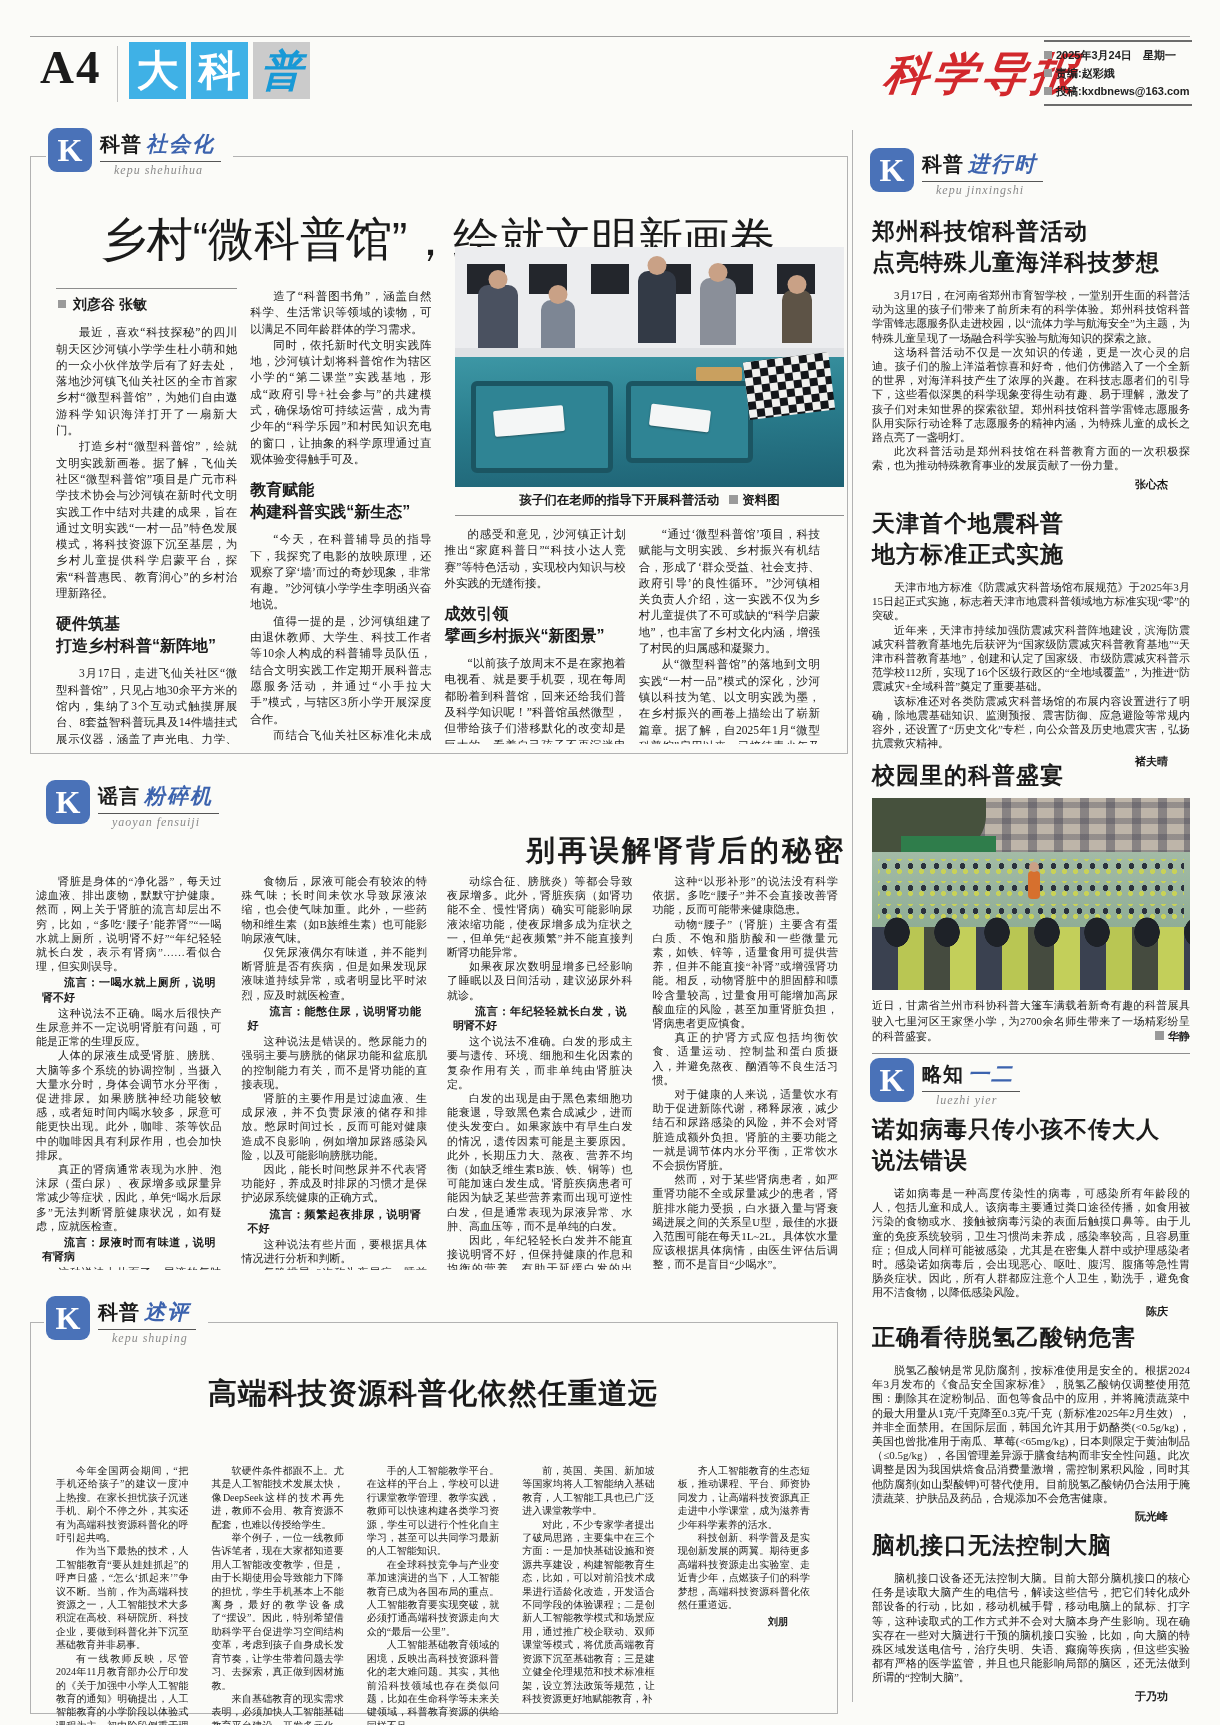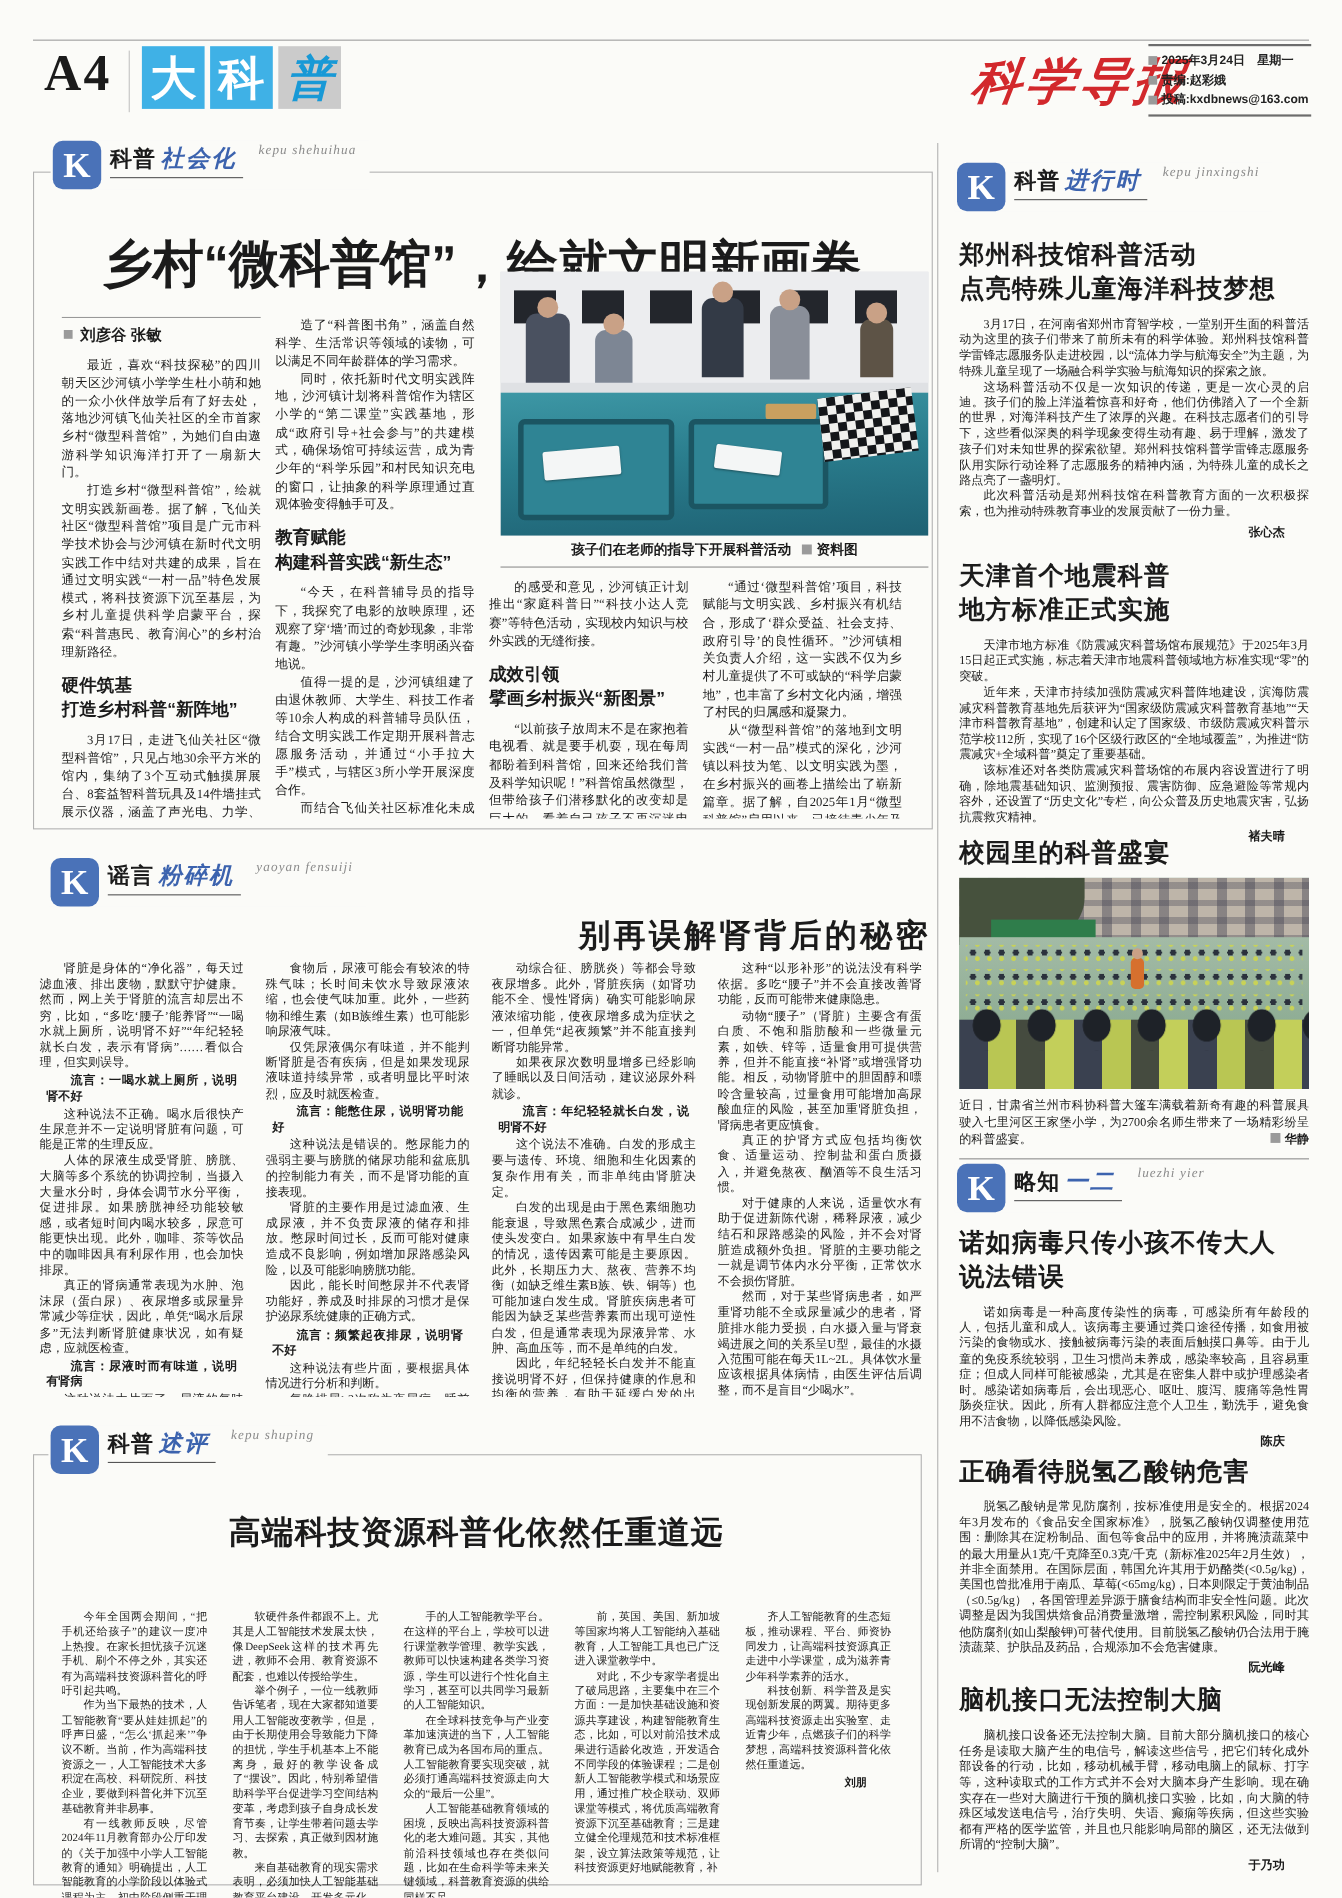--- a/index.html
+++ b/index.html
@@ -18,36 +18,36 @@
   .masthead{left:884px;top:44px;font-size:45px;font-weight:900;font-style:italic;color:#d2282c;
             transform:skewX(-8deg);letter-spacing:4px;white-space:nowrap}
   .hdrinfo{left:1044px;top:40px;width:148px;border-top:2px solid #6c6c6c;border-bottom:2px solid #6c6c6c;
            padding:4px 0;font-family:"Liberation Sans",sans-serif;font-size:11px;font-weight:700;line-height:18px;color:#222}
   .hdrinfo .row{display:flex;align-items:center;gap:4px;white-space:nowrap}
   .bullet{display:inline-block;width:8px;height:8px;background:#9a9a9a;flex:0 0 auto}
   
   .badge{position:absolute;display:flex;align-items:flex-start;background:#fbfbf8;padding:0 12px 0 2px;z-index:5}
   .kbox{width:44px;height:44px;background:#4a72b8;border-radius:9px;color:#fff;display:flex;align-items:center;
         justify-content:center;font-size:32px;font-weight:700;font-family:"Liberation Serif",serif;margin-right:8px}
-  .bwords{display:flex;}
+  .bwords{display:flex;flex-direction:column}
   .bline{display:flex;align-items:baseline;gap:4px;border-bottom:1px solid #555;padding:2px 6px 3px 0}
   .bblack{font-weight:700;font-size:20px;letter-spacing:1px}
   .bblue{font-weight:700;font-size:21px;color:#3c63ae;font-style:italic;letter-spacing:2px}
   .bpinyin{font-style:italic;color:#8a8a8a;font-size:12px;padding:1px 0 0 14px;letter-spacing:1px}
   
   .bp{margin:0;text-indent:2em;text-align:justify}
   .subhead{font-family:"Liberation Sans","DejaVu Sans",sans-serif;font-weight:700;margin:12px 0 8px;text-indent:0;white-space:pre-line}
   .rumor{margin:2px 6px;font-weight:700;text-indent:2em;text-align:justify}
   .author{margin:4px 16px 8px;text-align:right;font-weight:700;padding-right:6px}
   .byline{border-top:1px solid #8d8d8d;padding:7px 0 0 2px;margin-bottom:12px;
           font-family:"Liberation Sans",sans-serif;font-weight:700;font-size:14px;display:flex;align-items:center;gap:7px}
   
   #main-box{left:30px;top:156px;width:816px;height:596px;border:1px solid #b2b2b2}
   #main-headline{left:34px;top:178px;width:808px;text-align:center;
-      font-family:"Liberation Sans","DejaVu Sans",sans-serif;font-weight:700;font-size:46px;letter-spacing:0px;white-space:nowrap}
+      font-family:"Liberation Sans","DejaVu Sans",sans-serif;font-weight:400;font-size:46px;letter-spacing:0px;white-space:nowrap}
   #main-cols{left:56px;top:288px;width:764px;height:456px;display:flex;gap:13px;overflow:hidden;
              font-size:11.5px;line-height:16.3px}
   #main-cols .col{flex:1;min-width:0}
   #main-cols .subhead{font-size:16px;line-height:22px}
   .pad-photo{padding-top:238px}
   #main-photo{left:455px;top:247px;width:389px;height:240px;overflow:hidden;background:#dfe1e4;z-index:3}
   #main-cap{left:455px;top:492px;width:389px;font-size:12.5px;font-weight:700;text-align:center;
             border-bottom:1px solid #8d8d8d;padding-bottom:6px;z-index:4}
   .credit-sq{display:inline-block;width:9px;height:9px;background:#9a9a9a;margin:0 4px 0 10px}
   

